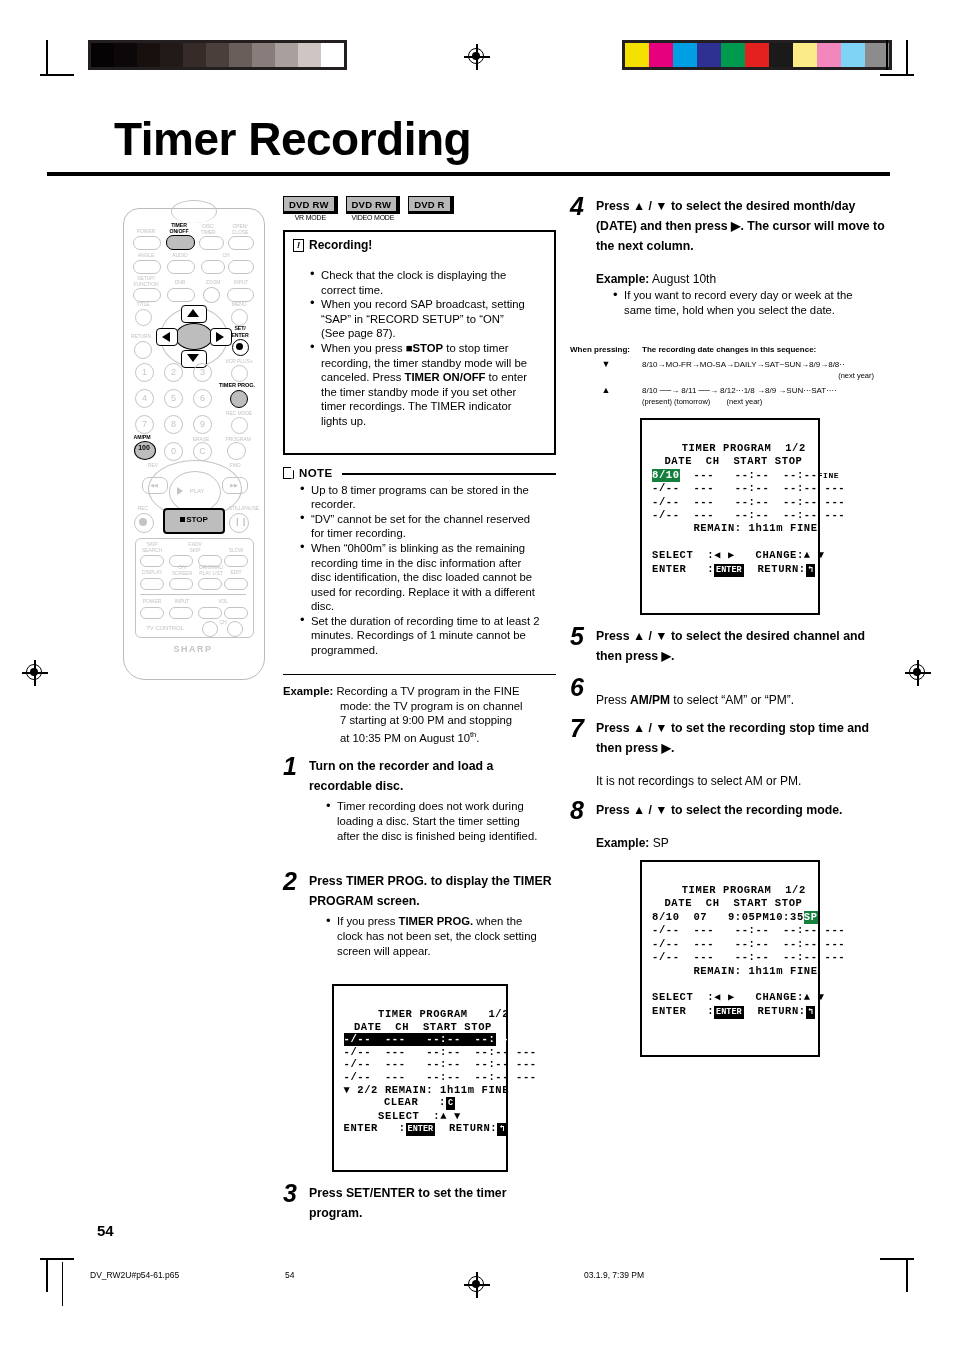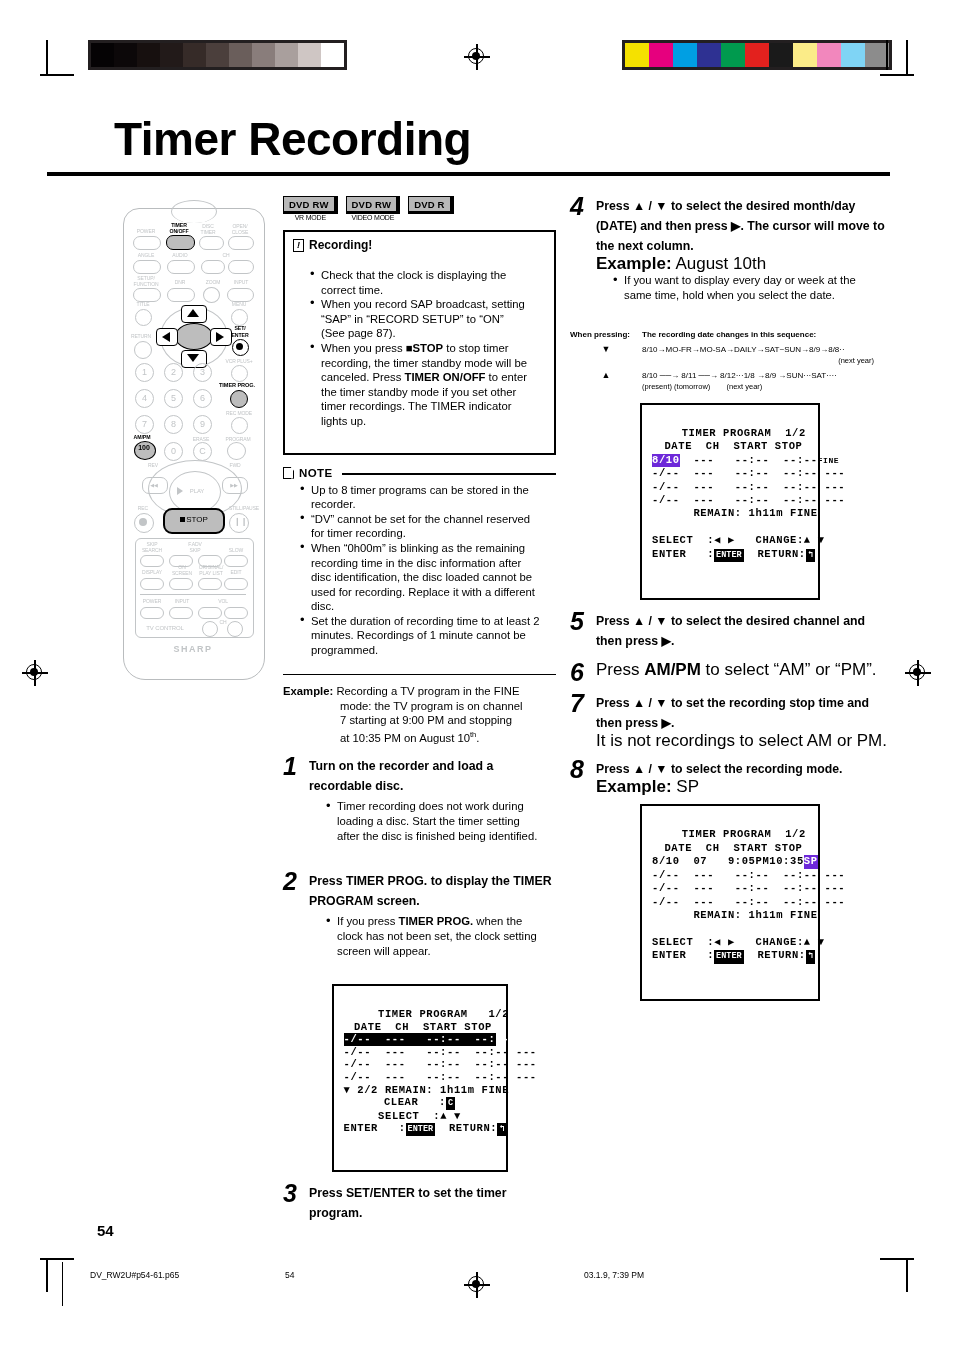--- a/index.html
+++ b/index.html
@@ -59,27 +59,27 @@
   
   .exmp{margin-top:9px;font-size:11.3px;line-height:14.6px;}
   .exmp .lab{font-weight:bold;}
   .exmp .ind{display:block;padding-left:57px;text-indent:0;}
 
   
   .step{display:flex;margin-top:11px;}
   .step .num{font-size:25px;font-weight:bold;font-style:italic;line-height:20px;width:26px;flex:0 0 26px;}
   .step .body{flex:1;}
   .step .hd{font-size:12.3px;font-weight:bold;line-height:20px;}
-  .step .sub{font-size:17px;line-height:14.6px;margin-top:1px;}
+  .step .sub{font-size:12px;line-height:14.6px;margin-top:16px;}
   .step ul.bul>li{font-size:11.3px;line-height:15px;}
 
   
   .osd{border:2px solid #000;background:#fff;padding:9px 10px;font-family:"Liberation Mono","DejaVu Sans Mono",monospace;
        font-size:10.5px;line-height:12.6px;letter-spacing:.6px;white-space:pre;font-weight:bold;text-align:center;}
-  .osd .inv{background:#6d28d9;color:#fff;display:inline-block;}
+  .osd .inv{background:#15803d;color:#fff;display:inline-block;}
   .osd .row{display:block;}
   .osd .hlrow{background:#000;color:#fff;display:block;}
   .kbx{background:#000;color:#fff;display:inline-block;padding:0 2px;font-size:8.5px;letter-spacing:0;font-weight:bold;}
   .osd-wrap{margin-top:9px;}
   .osd-wrap.c{display:flex;justify-content:center;}
 
   
   .seq{margin-top:10px;font-size:8px;line-height:11px;}
   .seq .hdr{display:flex;font-weight:bold;}
   .seq .hdr .c1{width:72px;}
@@ -103,22 +103,22 @@
   .rbtn.dk{border:1.6px solid #000;background:#bdbdbd;}
   .rcirc{position:absolute;border:1.2px solid #c2c5c7;border-radius:50%;}
   .rcirc.dk{border:1.6px solid #000;background:#bdbdbd;}
   .rcirc.blk{border:1.6px solid #000;background:#fff;}
   .rline{position:absolute;background:#c2c5c7;}
   .rnum{position:absolute;width:17px;height:17px;border:1.2px solid #c2c5c7;border-radius:50%;color:#c2c5c7;
         font-size:9px;text-align:center;line-height:16px;}
   .ellipse{position:absolute;border:1.2px solid #c2c5c7;border-radius:50%;}
   .sharp{position:absolute;left:0;top:436px;width:140px;text-align:center;font-size:9px;font-weight:bold;
          color:#c2c5c7;letter-spacing:1.5px;}
-  .stopbtn{position:absolute;border:2px solid #000;background:#bdbdbd;border-radius:9px;
-           font-size:8px;font-weight:normal;text-align:center;color:#000;}
+  .stopbtn{position:absolute;border:2px solid #000;background:#bdbdbd;border-radius:4px;
+           font-size:8px;font-weight:bold;text-align:center;color:#000;}
   .sq{display:inline-block;width:5px;height:5px;background:#000;vertical-align:middle;margin-right:1px;}
 </style>
 </head>
 <body>
 
 <div class="page">
 
   <div class="cmark" style="left:46px;top:40px;width:1.5px;height:34px;"></div>
   <div class="cmark" style="left:40px;top:74px;width:34px;height:1.5px;"></div>
   <div class="cmark" style="left:906px;top:40px;width:1.5px;height:34px;"></div>
@@ -407,21 +407,21 @@
 
     <div class="step" style="margin-top:0;">
       <div class="num">4</div>
       <div class="body">
         <div class="hd">Press ▲ / ▼ to select the desired month/day (DATE) and then press ▶. The cursor will move to the next column.</div>
         <div class="sub">
           <b>Example:</b>
           <span>August 10th</span>
         </div>
         <ul class="bul" style="margin-top:1px;">
-          <li>If you want to display every day or week at the same time, hold when you select the date.</li>
+          <li>If you want to record every day or week at the same time, hold when you select the date.</li>
         </ul>
       </div>
     </div>
 
     <div class="seq">
       <div class="hdr">
         <div class="c1">When pressing:</div>
         <div class="c2">The recording date changes in this sequence:</div>
       </div>
       <div class="row">

